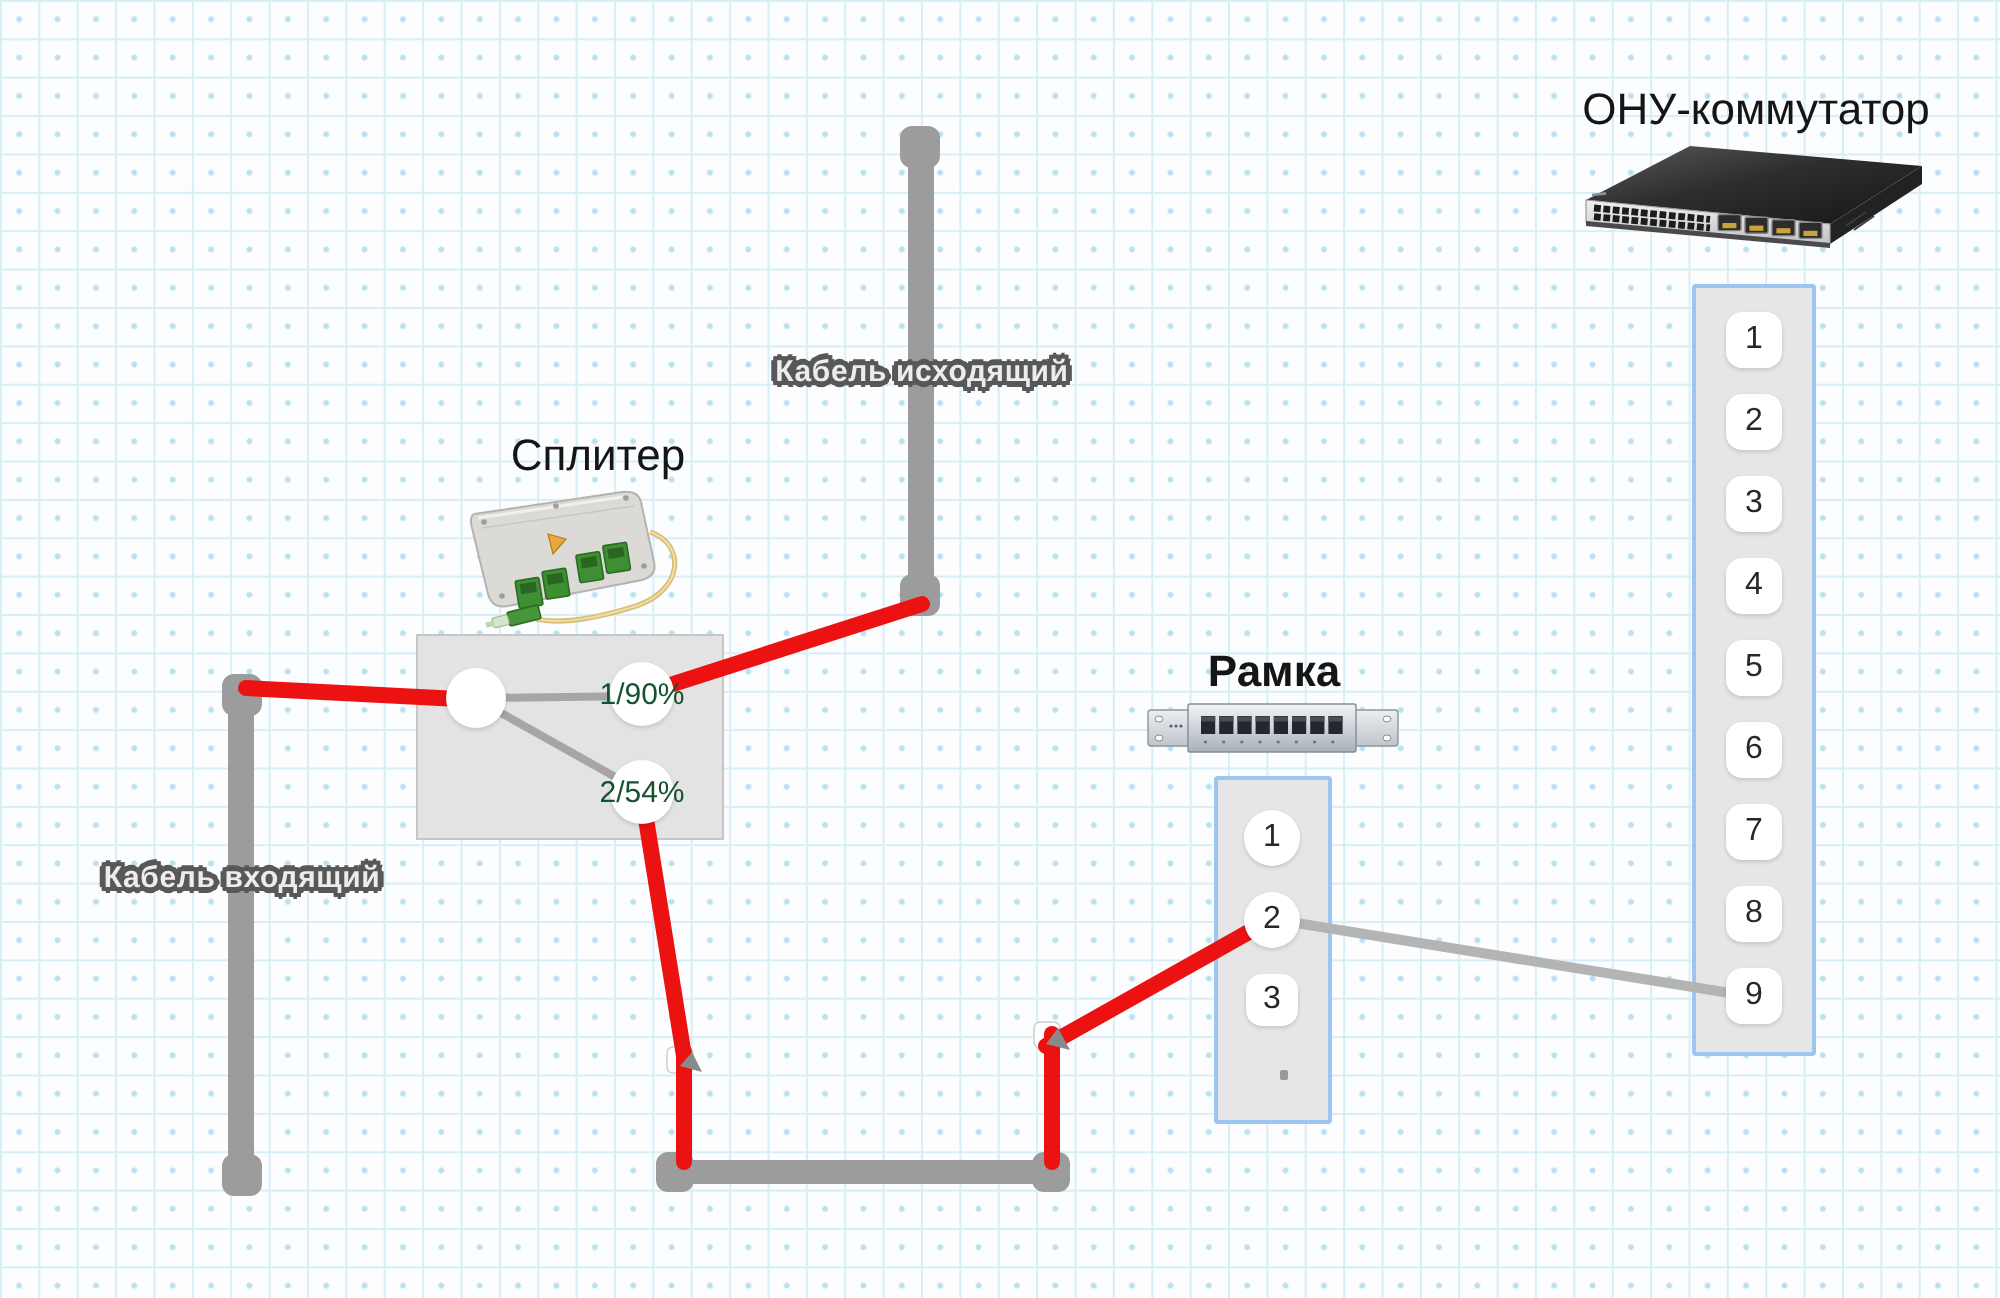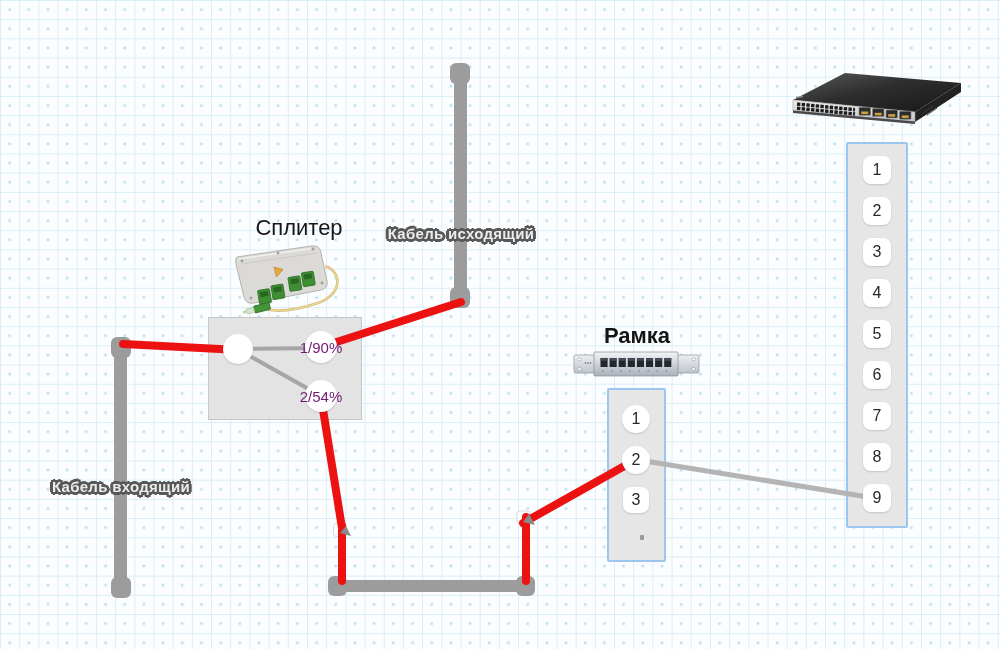--- a/index.html
+++ b/index.html
@@ -23,37 +23,36 @@
   .wire-thin{stroke:#a6a6a6;stroke-width:4;stroke-linecap:round;fill:none;}
   .conn-marker{fill:#ffffff;stroke:#cfcfcf;stroke-width:.8;}
   .conn-arrow{fill:#8a8a8a;}
   .port{
     position:absolute;display:flex;align-items:center;justify-content:center;
     background:#fff;color:#282828;font-size:16px;line-height:1;
     box-shadow:0 1px 2px rgba(0,0,0,.15);white-space:nowrap;
   }
   .circle{border-radius:50%;}
   .sq{border-radius:8px;}
-  .split-out{font-size:15px;color:#701a75;}
+  .split-out{font-size:15px;color:#14532d;}
   .node-title{
     position:absolute;transform:translate(-50%,-50%);
     font-size:22px;color:#151515;white-space:nowrap;
   }
   .cable-label{
     position:absolute;transform:translate(-50%,-50%);
     font-size:15px;font-weight:600;letter-spacing:.3px;white-space:nowrap;
     color:#ececec;
     text-shadow:
       -2px -2px 0 #585858,-2px 0 0 #585858,-2px 2px 0 #585858,
       0 -2px 0 #585858,0 2px 0 #585858,
       2px -2px 0 #585858,2px 0 0 #585858,2px 2px 0 #585858,
       -3px 0 0 #585858,3px 0 0 #585858,0 -3px 0 #585858,0 3px 0 #585858,
       -2px -1px 0 #585858,-2px 1px 0 #585858,2px -1px 0 #585858,2px 1px 0 #585858,
       -1px -2px 0 #585858,-1px 2px 0 #585858,1px -2px 0 #585858,1px 2px 0 #585858;
-    margin-top: 47px;
   }
   .devimg{position:absolute;}
   .tinydot{position:absolute;background:#9a9a9a;border-radius:1px;}
 </style>
 </head>
 <body>
 
 <div id="canvas">
 
   <div class="nodebox splitter-box" style="left:208px;top:317px;width:152px;height:101px;"></div>
@@ -193,17 +192,18 @@
       <rect x="103" y="43.9" width="11.5" height="8" rx="0.8" fill="#2c2c2c" stroke="#858585" stroke-width="0.7"></rect>
       <rect x="105.2" y="48.1" width="7" height="2.6" fill="#c9a23c"></rect>
       <rect x="116.5" y="45.2" width="11.5" height="8" rx="0.8" fill="#2c2c2c" stroke="#858585" stroke-width="0.7"></rect>
       <rect x="118.7" y="49.4" width="7" height="2.6" fill="#c9a23c"></rect>
       <line x1="13" y1="31.5" x2="20" y2="30.7" stroke="#8f8f8f" stroke-width="1.3"></line>
     </svg>
   </div>
 
   <div class="node-title" style="left:299px;top:228px;">Сплитер</div>
   <div class="node-title" style="left:637px;top:336px;font-weight:bold;">Рамка</div>
+  <div class="node-title" style="left:878px;top:55px;">ОНУ-коммутатор</div>
 
   <div class="cable-label" style="left:461px;top:186px;">Кабель исходящий</div>
   <div class="cable-label" style="left:121px;top:439px;">Кабель входящий</div>
 
 </div>
 
 </body></html>

